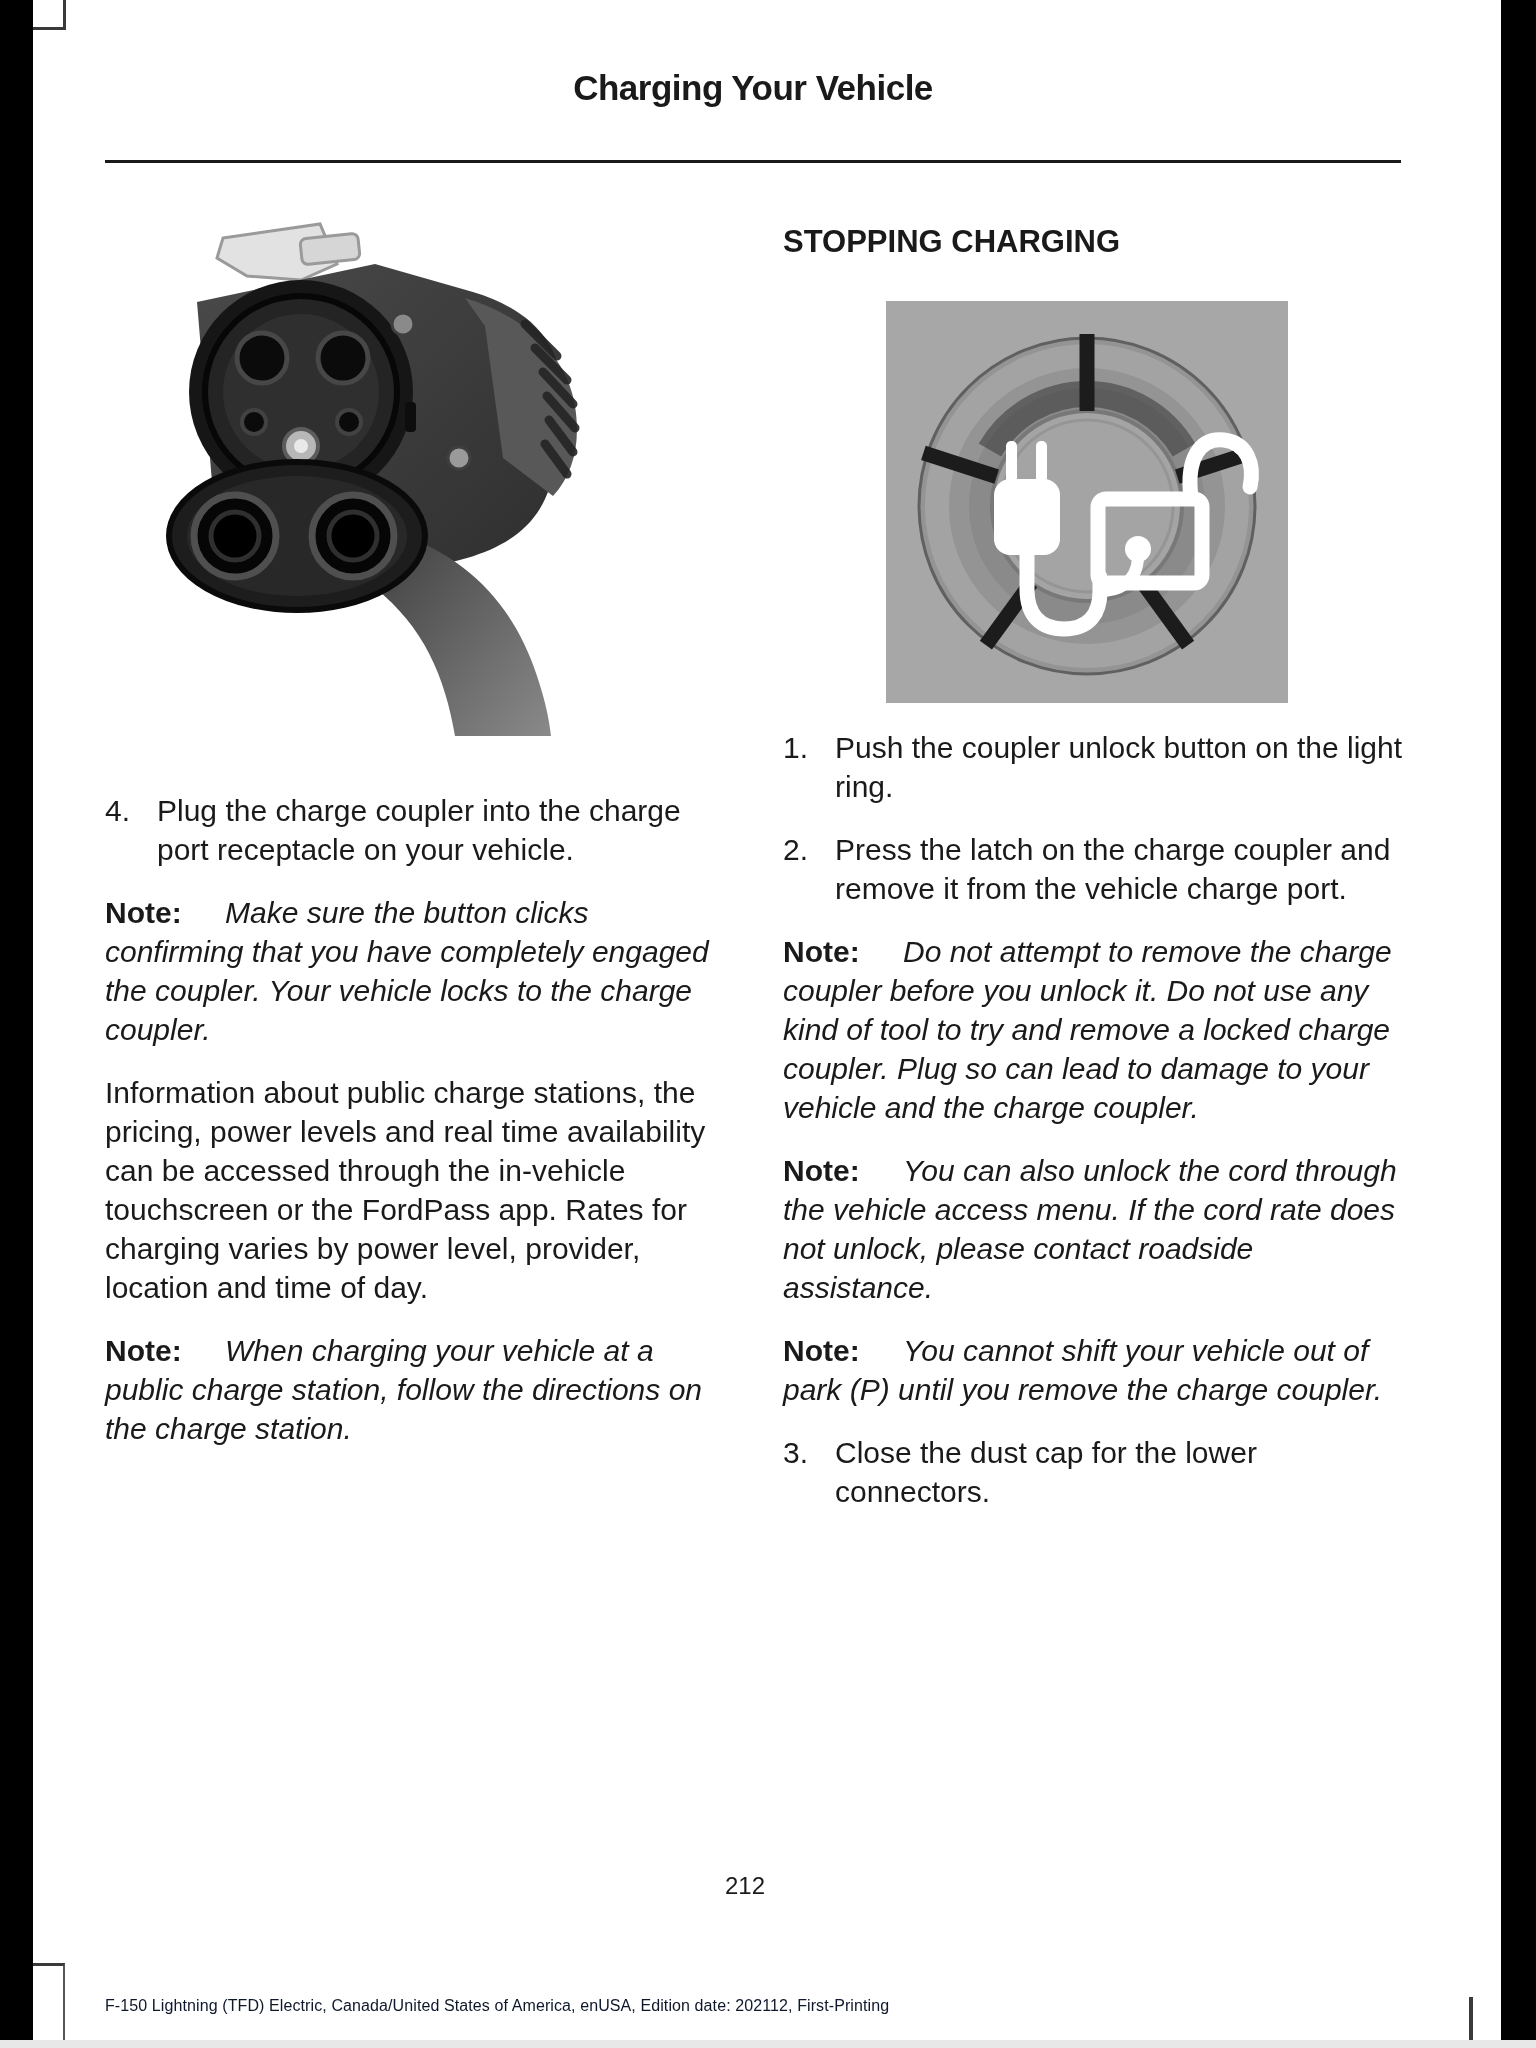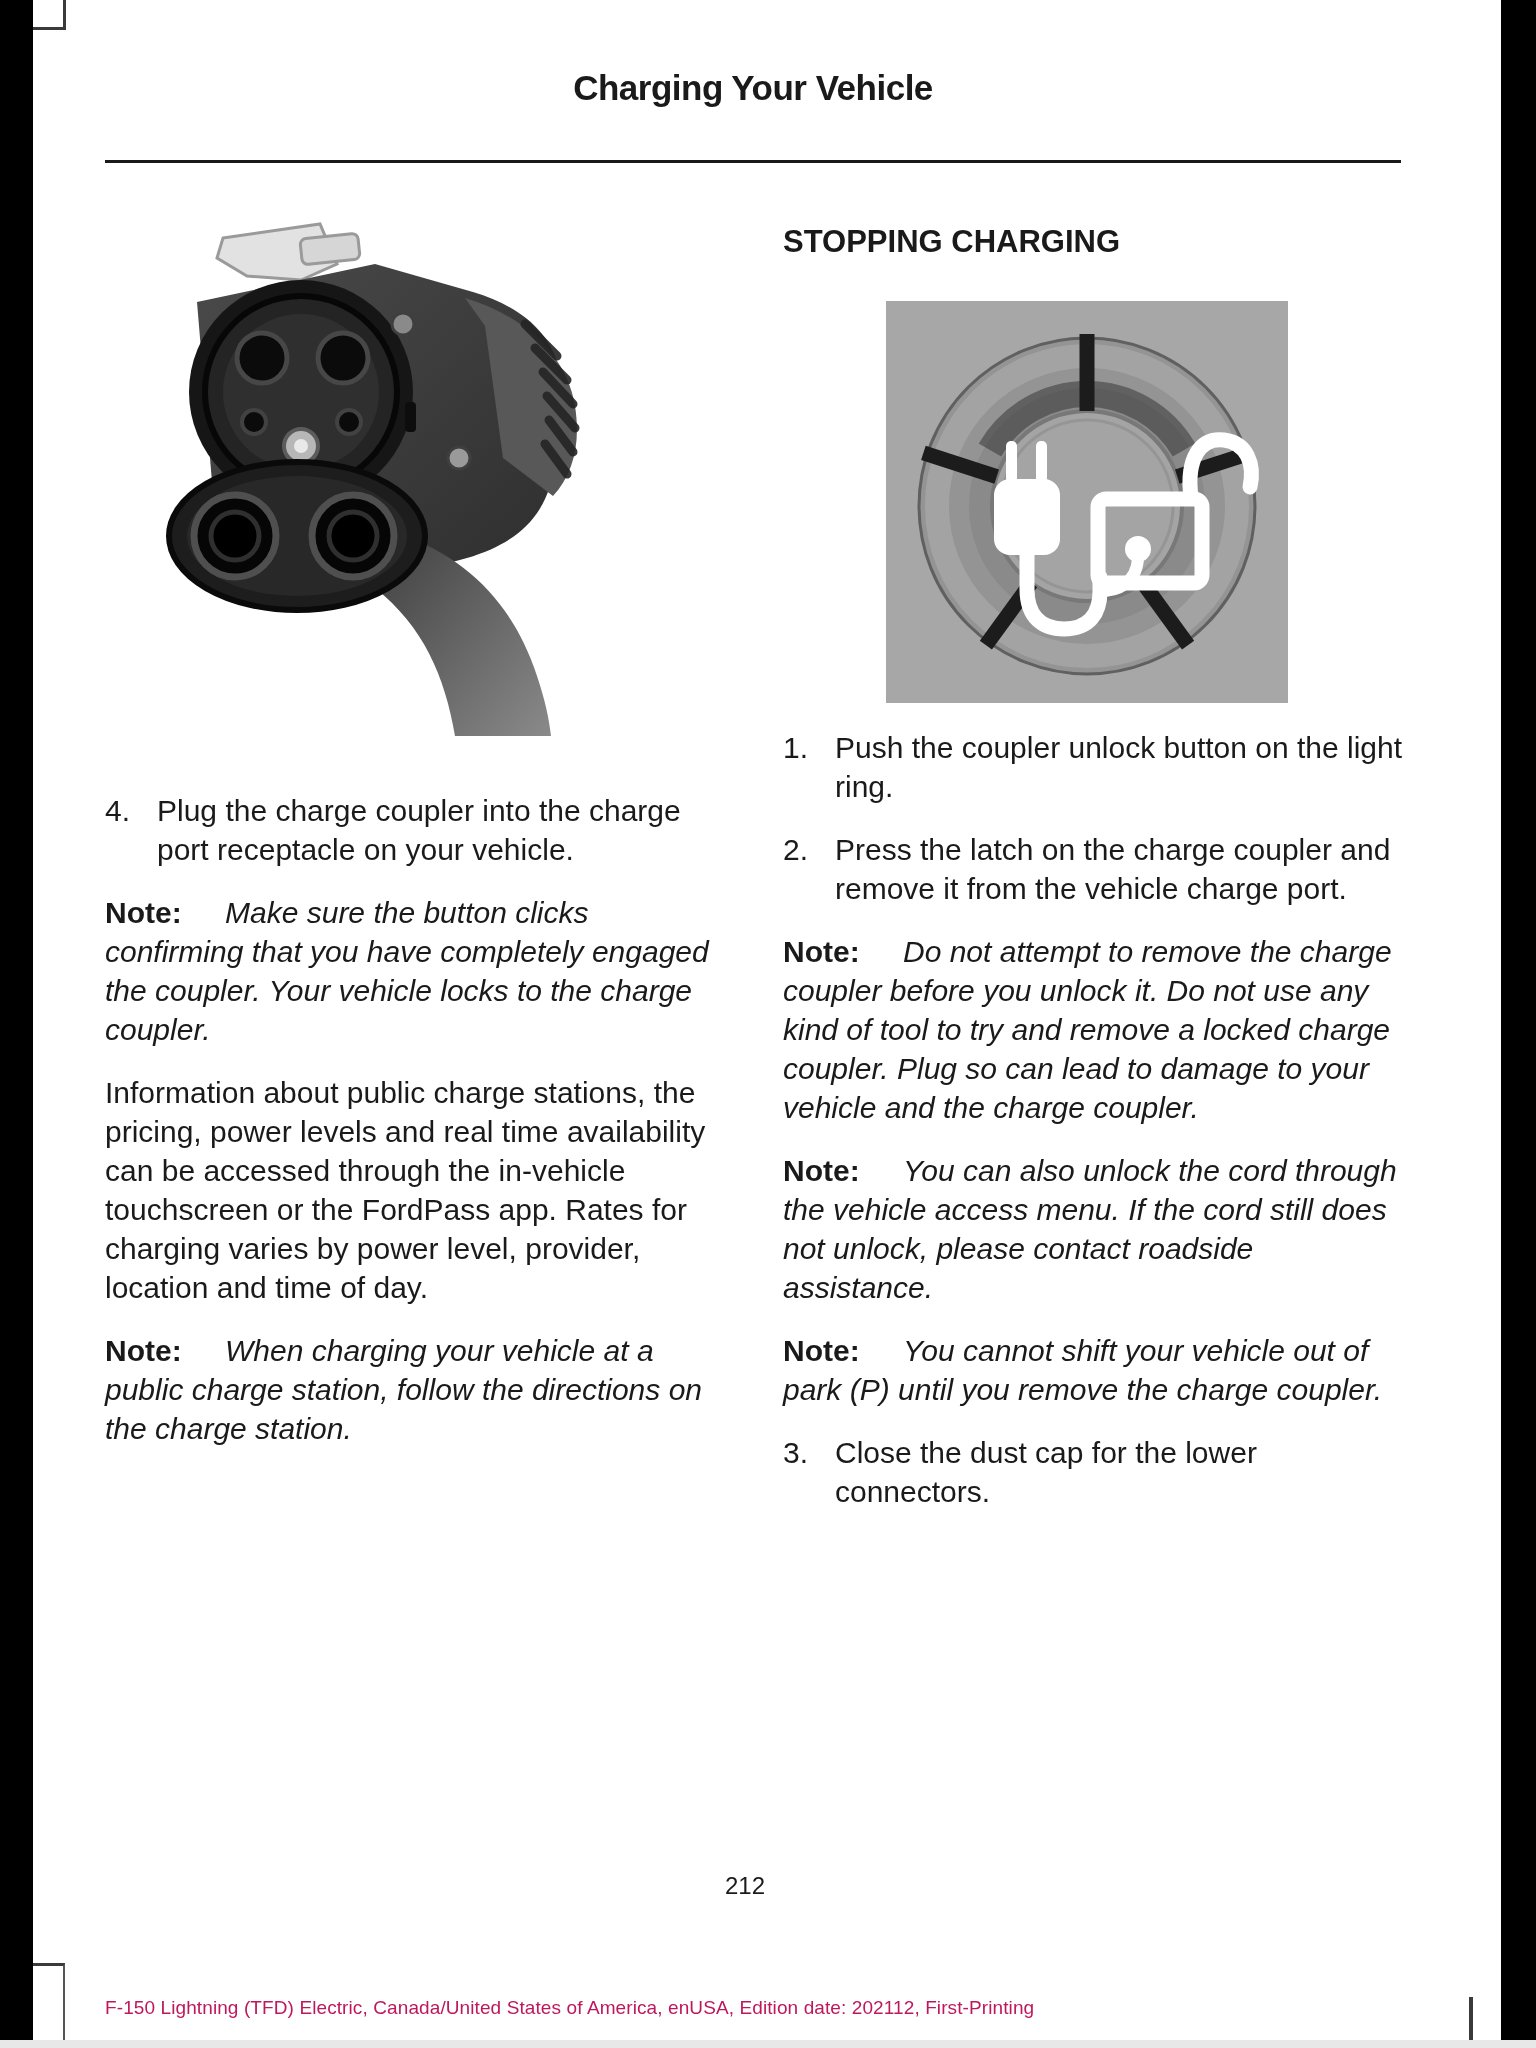--- a/index.html
+++ b/index.html
@@ -35,21 +35,21 @@
   .step1{margin-top:25px;}
 
   .note{margin:24px 0;}
   .note b{font-weight:bold;font-style:normal;}
   .note i{font-style:italic;margin-left:35px;}
   .para{margin:24px 0;}
 
   .section-heading{margin:26px 0 0 0;font-size:31px;font-weight:bold;letter-spacing:0;}
 
   .page-number{left:105px;top:1872px;width:1280px;text-align:center;font-size:24px;}
-  .footer-line{left:105px;top:1997px;width:1300px;font-size:19px;color:#be185d;letter-spacing:0.1px;}
+  .footer-line{left:105px;top:1997px;width:1300px;font-size:16px;color:#0f172a;letter-spacing:0.1px;}
 </style>
 </head>
 <body>
 
 <div class="abs bar-left"></div>
 <div class="abs bar-right"></div>
 <div class="abs mark-tl"></div>
 <div class="abs mark-bl"></div>
 <div class="abs mark-br"></div>
 <div class="abs strip-bottom"></div>
@@ -153,21 +153,21 @@
     <span class="txt">Push the coupler unlock button on the light ring.</span>
   </div>
 
   <div class="step">
     <span class="num">2.</span>
     <span class="txt">Press the latch on the charge coupler and remove it from the vehicle charge port.</span>
   </div>
 
   <p class="note"><b>Note:</b> <i>Do not attempt to remove the charge coupler before you unlock it. Do not use any kind of tool to try and remove a locked charge coupler. Plug so can lead to damage to your vehicle and the charge coupler.</i></p>
 
-  <p class="note"><b>Note:</b> <i>You can also unlock the cord through the vehicle access menu. If the cord still does not unlock, please contact roadside assistance.</i></p>
+  <p class="note"><b>Note:</b> <i>You can also unlock the cord through the vehicle access menu. If the cord rate does not unlock, please contact roadside assistance.</i></p>
 
   <p class="note"><b>Note:</b> <i>You cannot shift your vehicle out of park (P) until you remove the charge coupler.</i></p>
 
   <div class="step">
     <span class="num">3.</span>
     <span class="txt">Close the dust cap for the lower connectors.</span>
   </div>
 </div>
 
 <div class="abs page-number">212</div>

